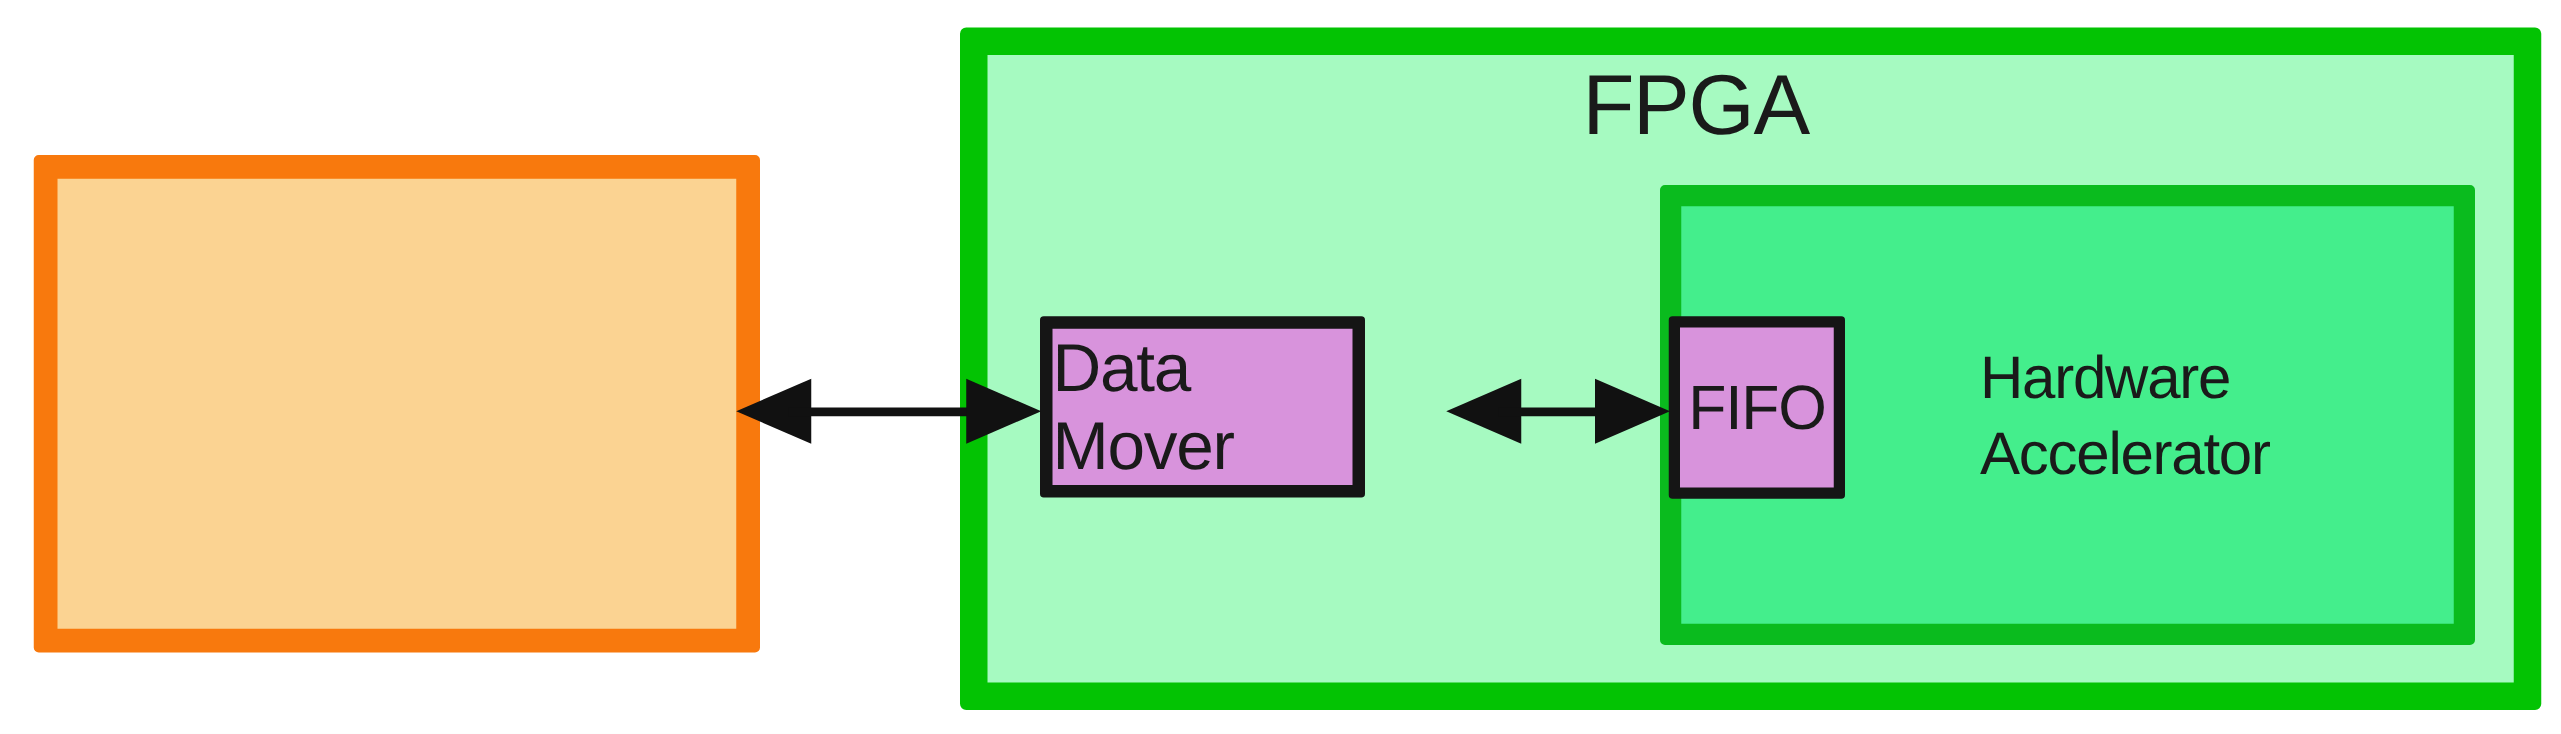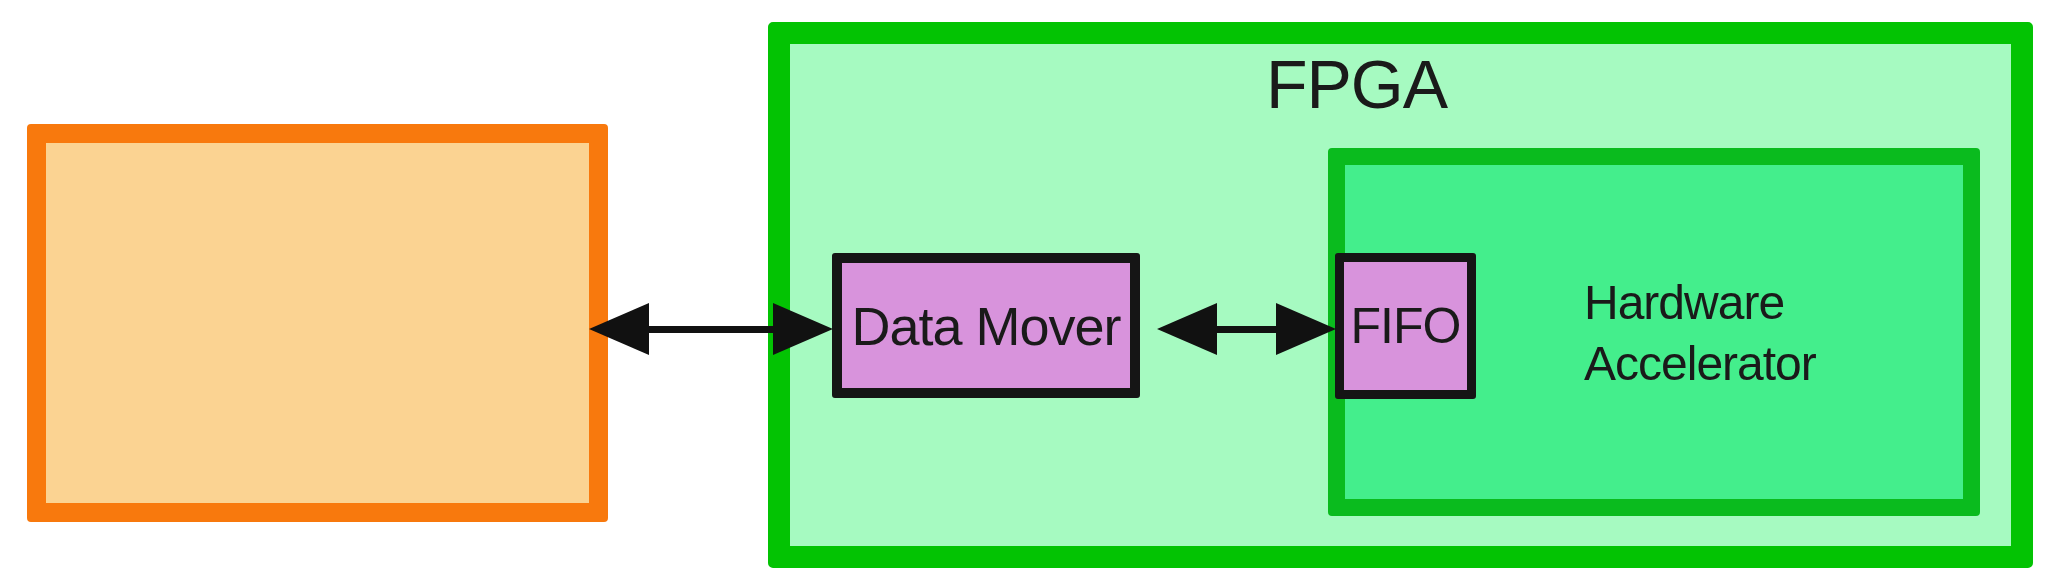--- a/index.html
+++ b/index.html
@@ -62,21 +62,21 @@
   }
   .ha-label {
     left: 1584px; top: 272px; width: 440px;
     font-size: 48px; line-height: 1.28;
     white-space: pre-line;
     letter-spacing: -1px;
   }
 
   
   .dm-box {
-    left: 832px; top: 253px; width: 308px; height: 145px;
+    left: 832px; top: 253px; width: 260px; height: 145px;
     background: var(--purple-fill);
     border: 10px solid var(--block-border);
     border-radius: 3px;
     display: flex; align-items: center; justify-content: center;
     font-size: 54px;
     letter-spacing: -1px;
   }
 
   
   .fifo-box {

